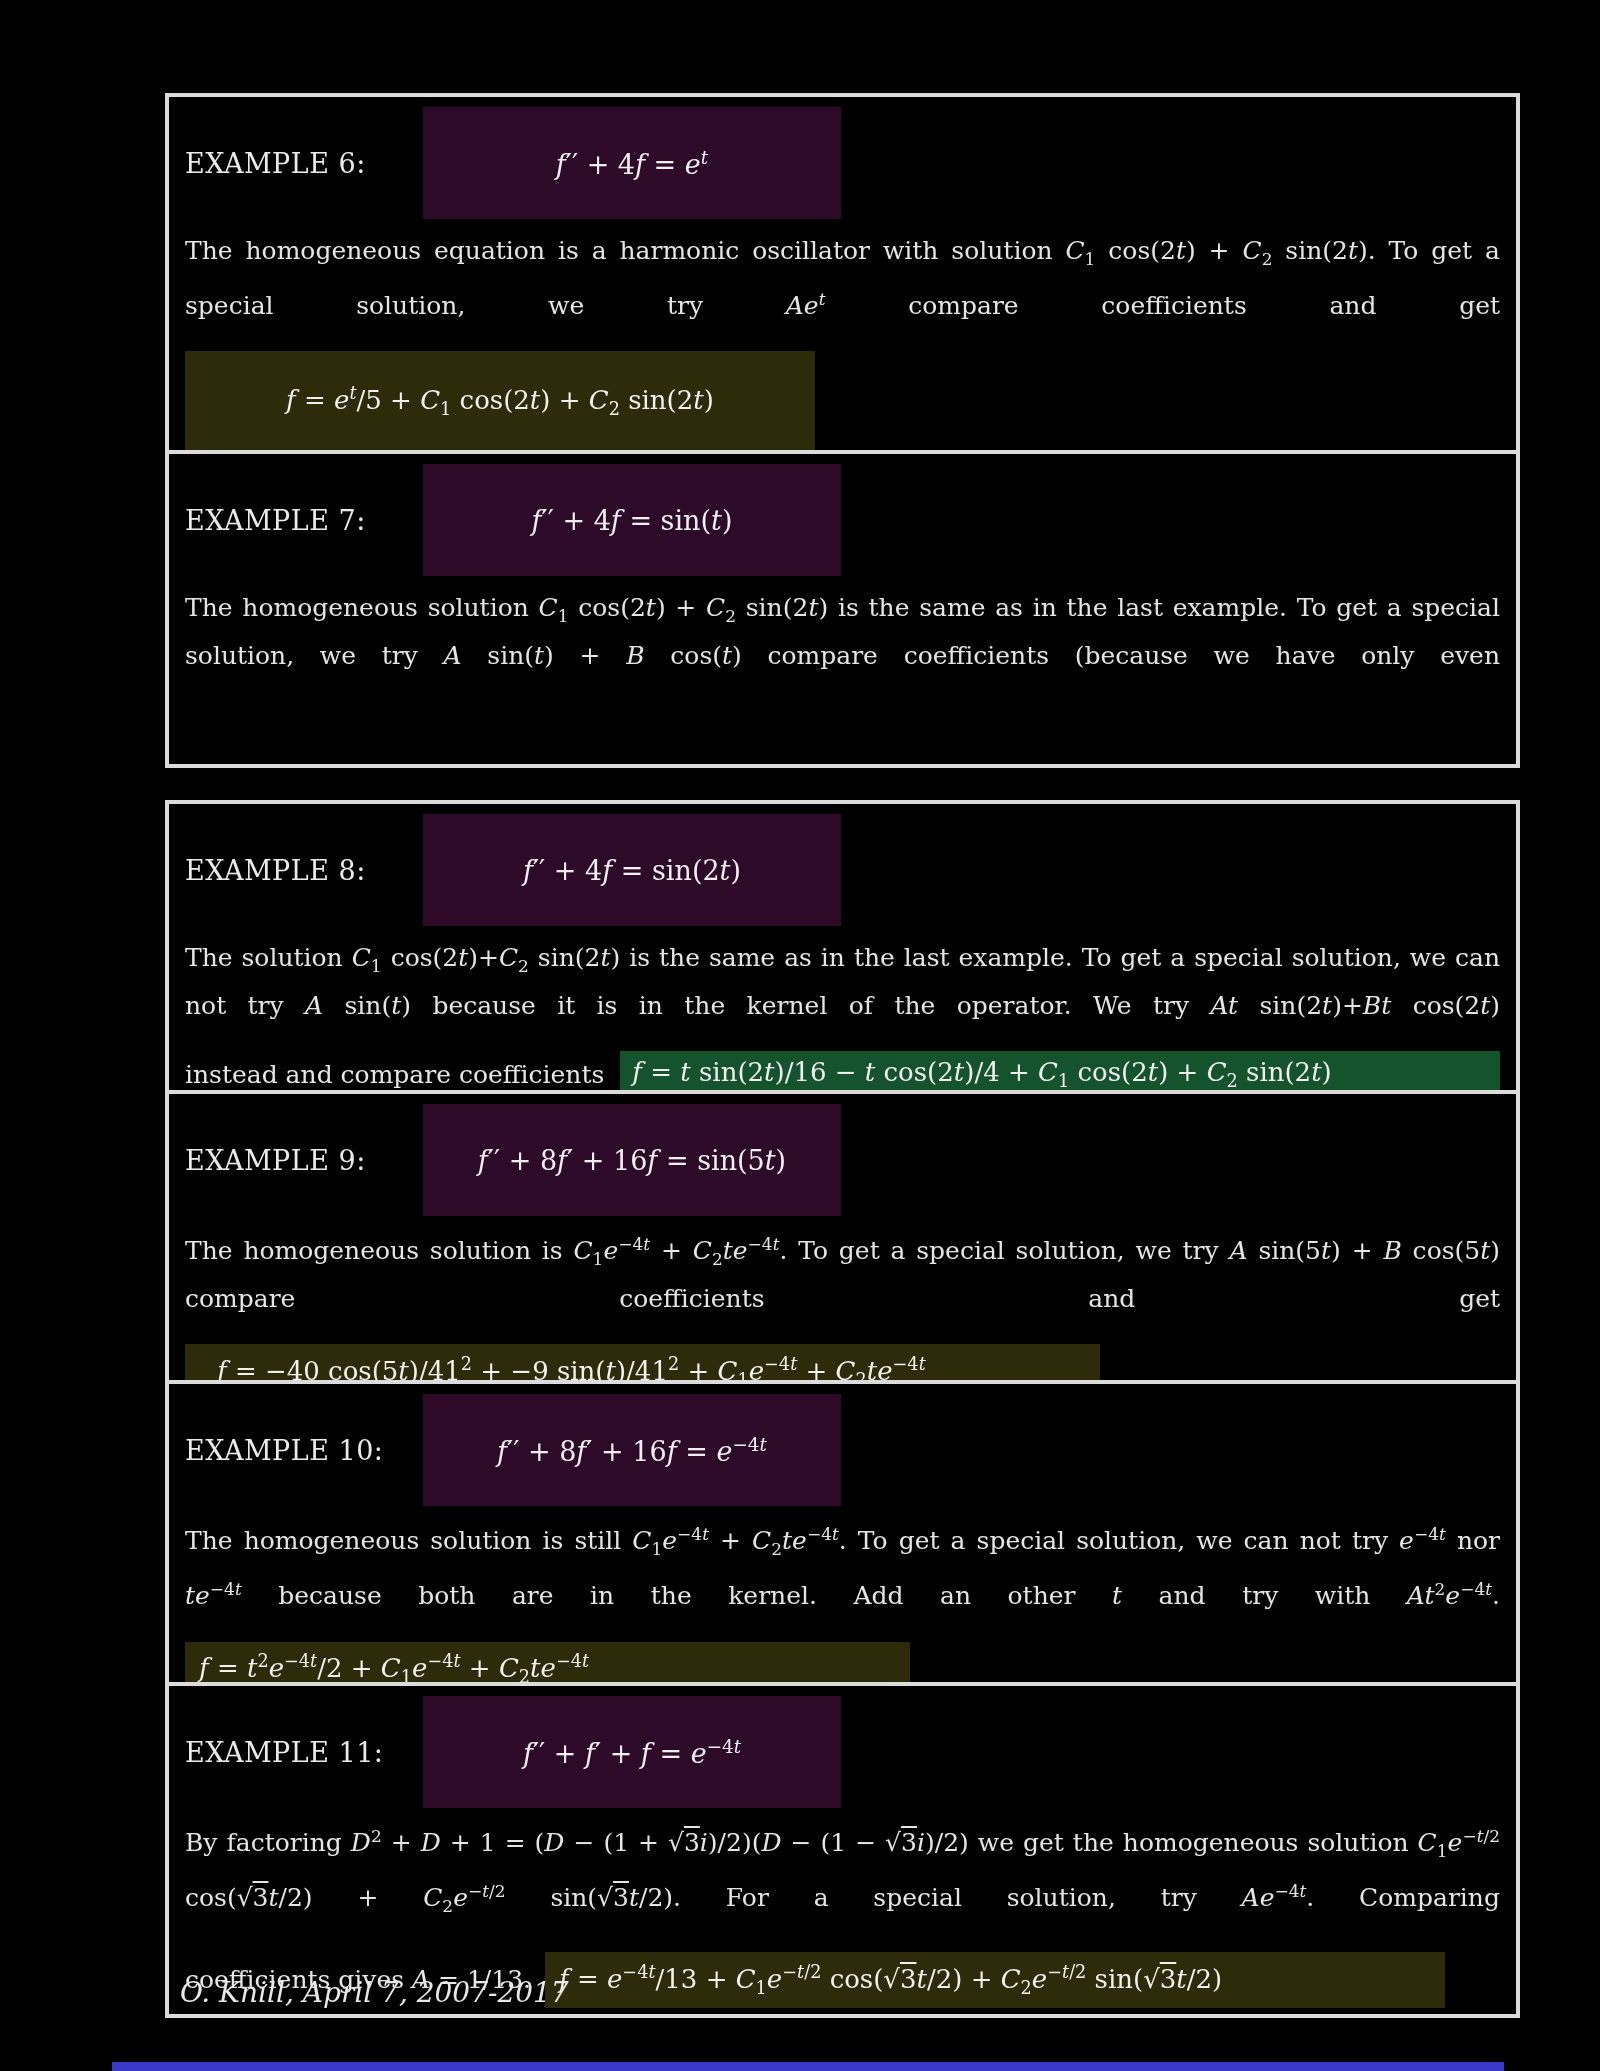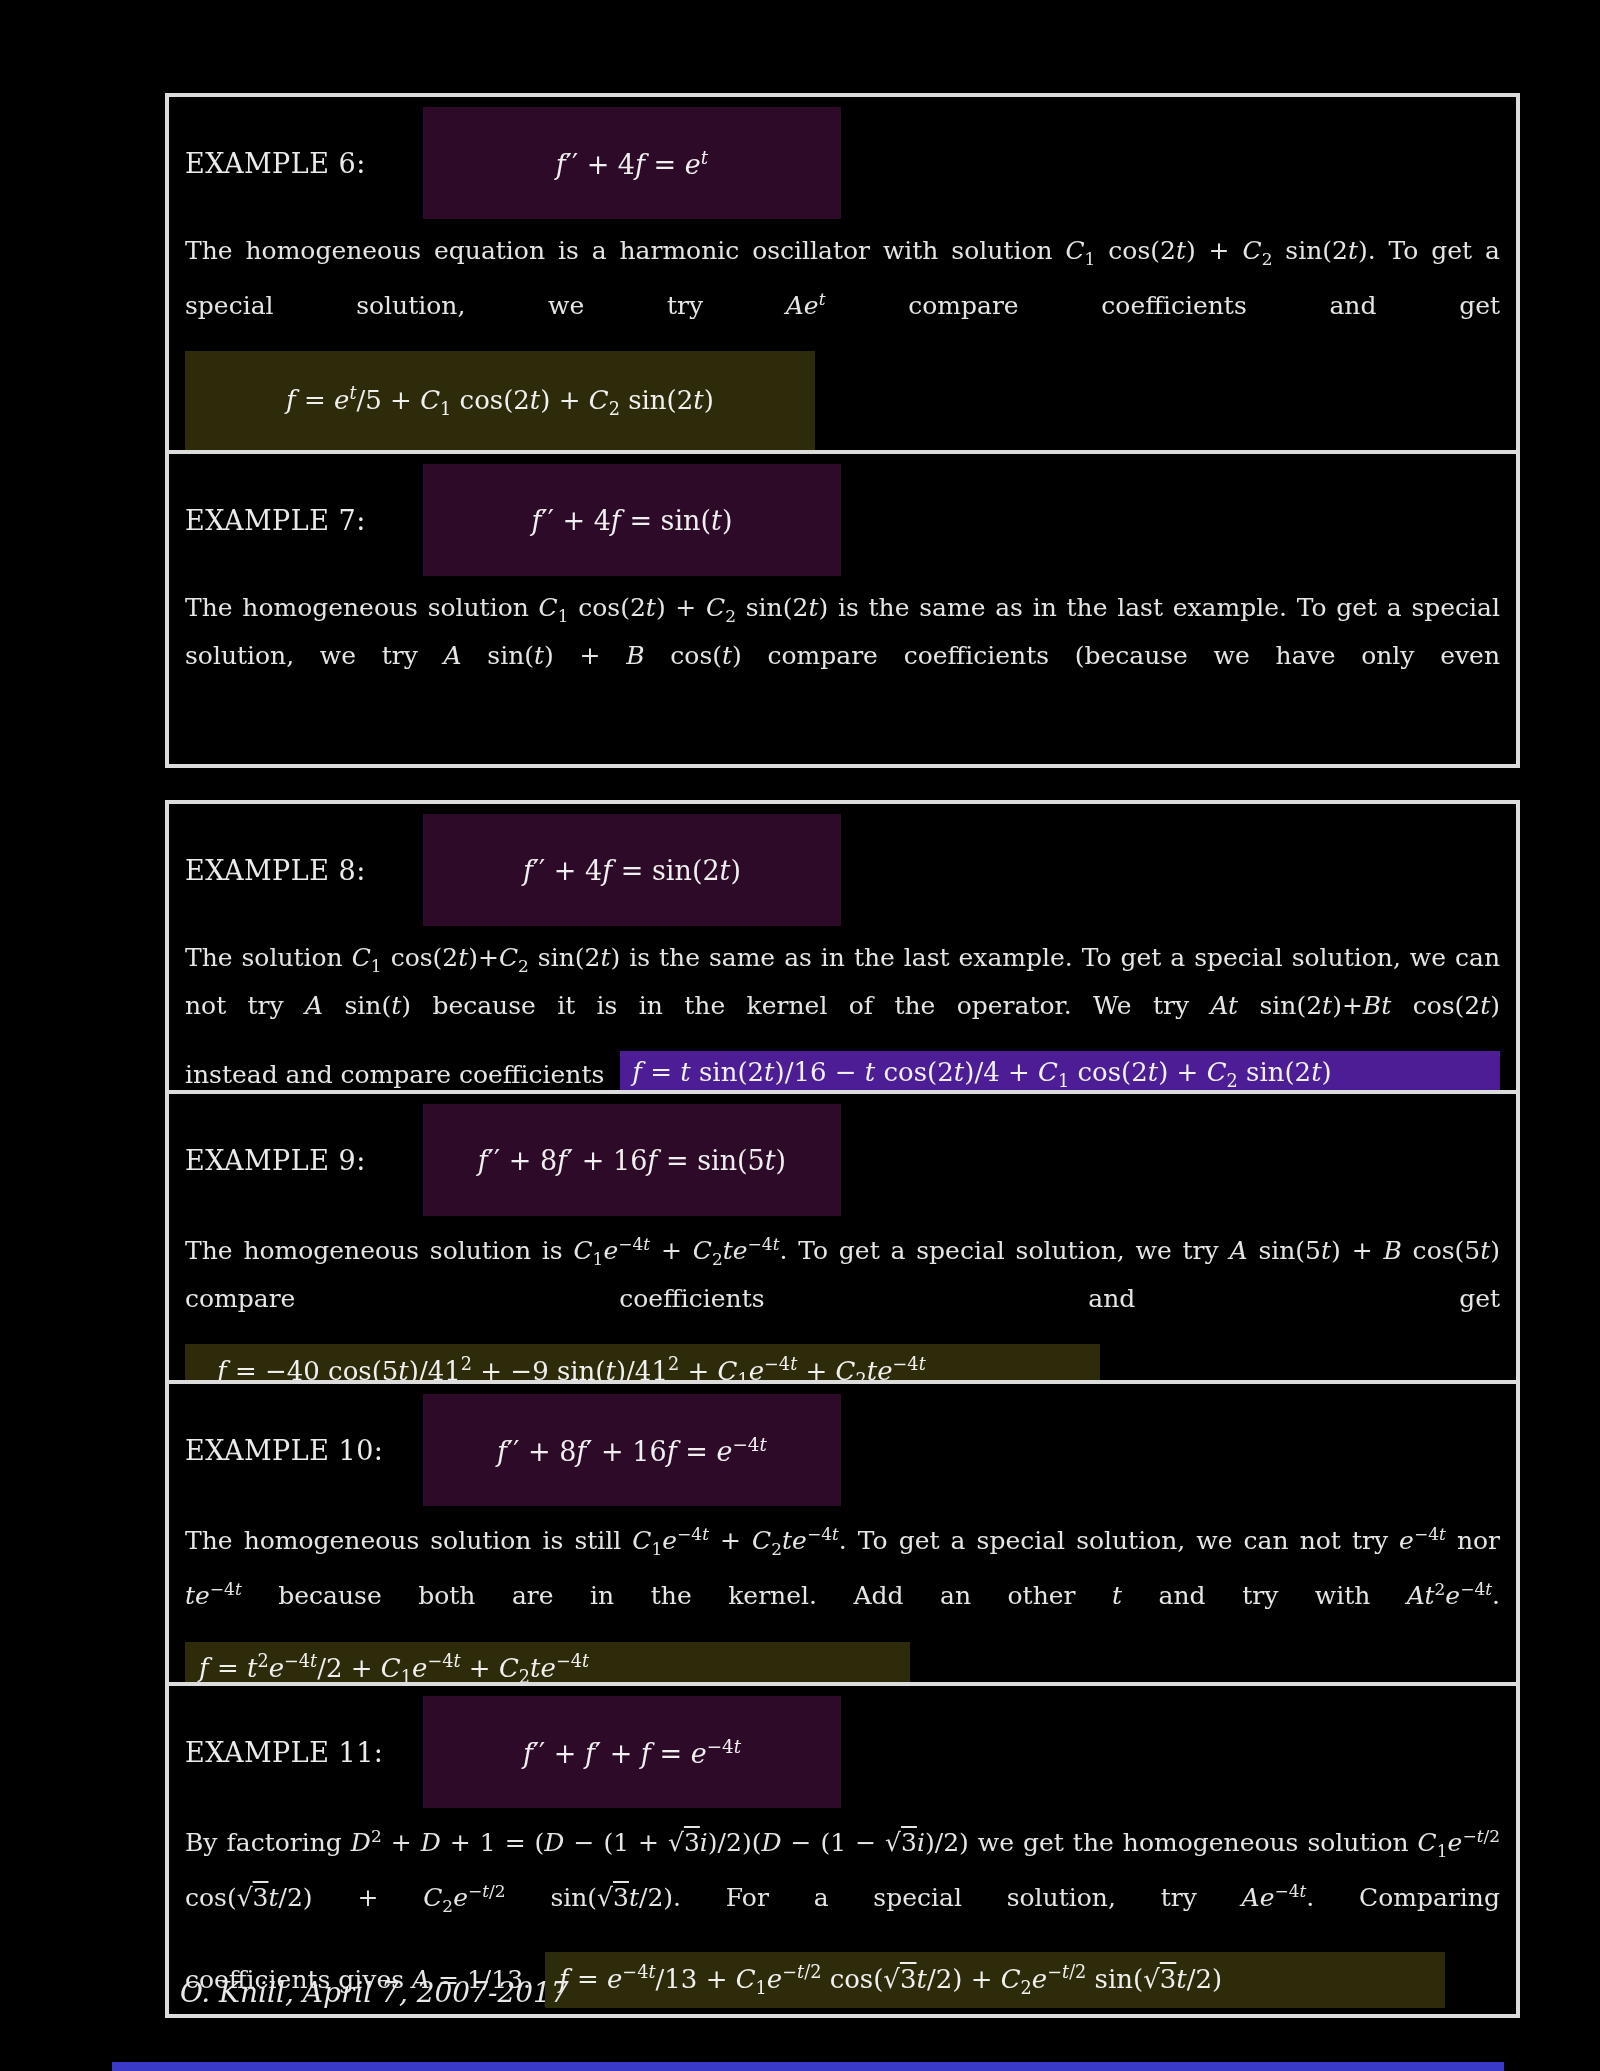--- a/index.html
+++ b/index.html
@@ -94,21 +94,21 @@
 <section class="example" id="ex8" style="border-color: rgb(220, 220, 220);">
   <div class="heading">
     <span class="eq-label">EXAMPLE 8:</span>
     <div class="eqbox" style="background: rgb(45, 10, 40);">
       <span><i>f</i>′′ + 4<i>f</i> = sin(2<i>t</i>)</span>
     </div>
   </div>
   <p class="body-par">The solution <i>C</i><sub>1</sub> cos(2<i>t</i>)+<i>C</i><sub>2</sub> sin(2<i>t</i>) is the same as in the last example. To get a special solution, we can not try <i>A</i> sin(<i>t</i>) because it is in the kernel of the operator. We try <i>At</i> sin(2<i>t</i>)+<i>Bt</i> cos(2<i>t</i>)</p>
   <div class="tailrow">
     <span class="tail">instead and compare coefficients</span>
-    <div class="sol sol-inline8" style="background: #4c1d95;">
+    <div class="sol sol-inline8" style="background: #14532d;">
       <span><i>f</i> = <i>t</i> sin(2<i>t</i>)/16 − <i>t</i> cos(2<i>t</i>)/4 + <i>C</i><sub>1</sub> cos(2<i>t</i>) + <i>C</i><sub>2</sub> sin(2<i>t</i>)</span>
     </div>
   </div>
 </section>
 
 <section class="example" id="ex9" style="border-color: rgb(220, 220, 220);">
   <div class="heading">
     <span class="eq-label">EXAMPLE 9:</span>
     <div class="eqbox" style="background: rgb(45, 10, 40);">
       <span><i>f</i>′′ + 8<i>f</i>′ + 16<i>f</i> = sin(5<i>t</i>)</span>

